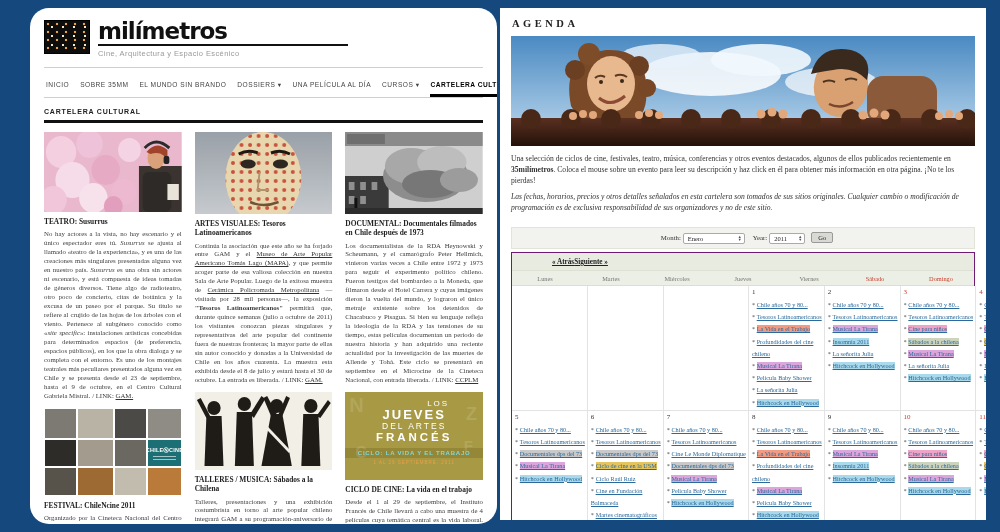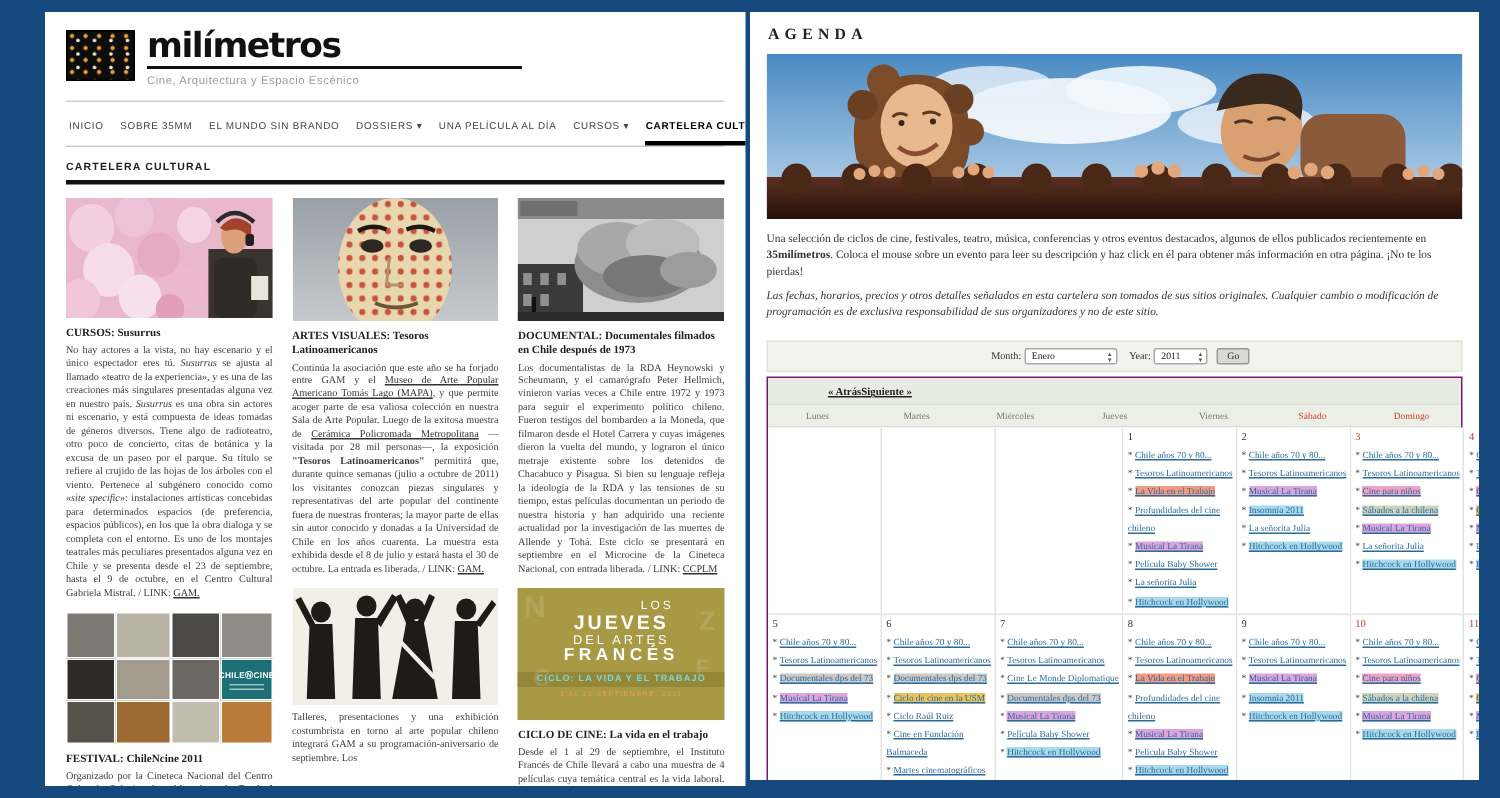--- a/index.html
+++ b/index.html
@@ -2,21 +2,21 @@
 <html><head>
 <meta charset="utf-8">
 <style>
   * { margin:0; padding:0; box-sizing:border-box; }
   html,body { width:1000px; height:532px; overflow:hidden; }
   body { background:#15497e; font-family:"Liberation Serif","DejaVu Serif",serif; }
   .stage { position:relative; width:1000px; height:532px; }
 
   
   .page-left { position:absolute; left:30px; top:8px; width:467px; height:516px;
-               background:#ffffff; padding:8px 14px 0 14px; overflow:hidden; }
+               background:#ffffff; padding:8px 14px 0 14px; overflow:hidden;border-radius:19px; }
   .logo-row { display:flex; align-items:flex-start; gap:8px; margin-top:4px; }
   .logo-mark { width:46px; height:34px; background:#0d0d0d;
     background-image:
       radial-gradient(circle at 3px 3px, #e8a33d 1.2px, transparent 1.6px),
       radial-gradient(circle at 7px 6px, #f5e6c8 1px, transparent 1.4px);
     background-size:9px 8px, 11px 9px; border:1px solid #000; }
   .logo-text-wrap { flex:1; }
   .logo-title { font-family:"DejaVu Sans","Liberation Sans",sans-serif; font-weight:bold;
     font-size:23px; letter-spacing:-1px; color:#111; line-height:22px;
     border-bottom:2px solid #111; width:250px; padding-bottom:2px; }
@@ -141,21 +141,21 @@
             <circle cx="73" cy="74" r="10" fill="#e29fbd"></circle>
             <rect x="100" y="34" width="45" height="46" fill="#3a332f"></rect>
             <ellipse cx="118" cy="26" rx="9" ry="11" fill="#d9a07a"></ellipse>
             <path d="M108 20 Q118 8 130 18 L130 30 Q126 18 112 22 Z" fill="#a0432a"></path>
             <path d="M106 16 Q118 4 132 16" stroke="#2b2b2b" stroke-width="3" fill="none"></path>
             <rect x="126" y="24" width="6" height="8" rx="2" fill="#222"></rect>
             <rect x="104" y="40" width="30" height="40" rx="6" fill="#2e2a28"></rect>
             <rect x="130" y="52" width="12" height="16" fill="#e8e4da"></rect>
           </svg>
         </div>
-        <h3>CURSOS: Susurrus</h3>
+        <h3>TEATRO: Susurrus</h3>
         <p><span>No hay actores a la vista, no hay escenario y el único espectador eres tú. </span><span class="seg-i">Susurrus</span><span> se ajusta al llamado «teatro de la experiencia», y es una de las creaciones más singulares presentadas alguna vez en nuestro país. </span><span class="seg-i">Susurrus</span><span> es una obra sin actores ni escenario, y está compuesta de ideas tomadas de géneros diversos. Tiene algo de radioteatro, otro poco de concierto, citas de botánica y la excusa de un paseo por el parque. Su título se refiere al crujido de las hojas de los árboles con el viento. Pertenece al subgénero conocido como «</span><span class="seg-i">site specific</span><span>»: instalaciones artísticas concebidas para determinados espacios (de preferencia, espacios públicos), en los que la obra dialoga y se completa con el entorno. Es uno de los montajes teatrales más peculiares presentados alguna vez en Chile y se presenta desde el 23 de septiembre, hasta el 9 de octubre, en el Centro Cultural Gabriela Mistral. / LINK: </span><span class="seg-a">GAM.</span></p>
         <div class="art-img">
           <div class="collage">
             <div class="t1"></div>
               <div class="t2"></div>
               <div class="t3"></div>
               <div class="t4"></div>
             <div class="t5"></div>
               <div class="t6"></div>
               <div class="t7"></div>
@@ -213,20 +213,21 @@
                 <path d="M80 22 L92 22 L102 74 L70 74 Z"></path>
                 <path d="M80 24 L72 6 L76 4 L86 22 Z"></path>
                 <path d="M92 24 L100 6 L96 4 L88 22 Z"></path>
               <circle cx="122" cy="14" r="7"></circle>
                 <path d="M114 22 L130 22 L132 74 L112 74 Z"></path>
                 <path d="M128 24 L140 8 L143 11 L132 26 Z"></path>
             </g>
             <path d="M70 30 L100 60" stroke="#f2efe7" stroke-width="3"></path>
           </svg>
         </div>
+        <h3>TALLERES / MUSICA: Sábados a la Chilena</h3>
         <p><span>Talleres, presentaciones y una exhibición costumbrista en torno al arte popular chileno integrará GAM a su programación-aniversario de septiembre. Los </span></p>
       </div>
 
       <div class="col">
         <div class="art-img">
           <svg width="100%" height="82" viewBox="0 0 145 82" preserveAspectRatio="none">
             <rect width="145" height="82" fill="#cfcfcf"></rect>
             <rect x="0" y="0" width="145" height="14" fill="#8a8a8a"></rect>
             <rect x="2" y="2" width="40" height="10" fill="#6f6f6f"></rect>
             <rect x="0" y="44" width="46" height="38" fill="#3a3a3a"></rect>

